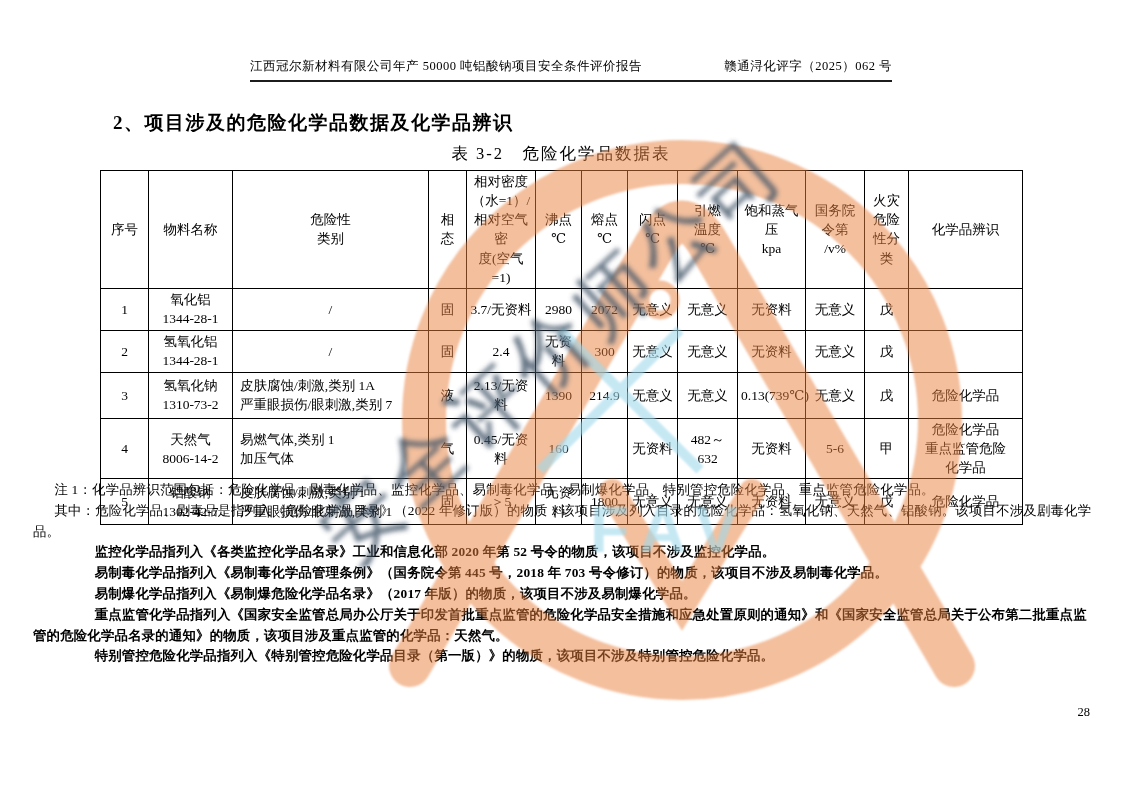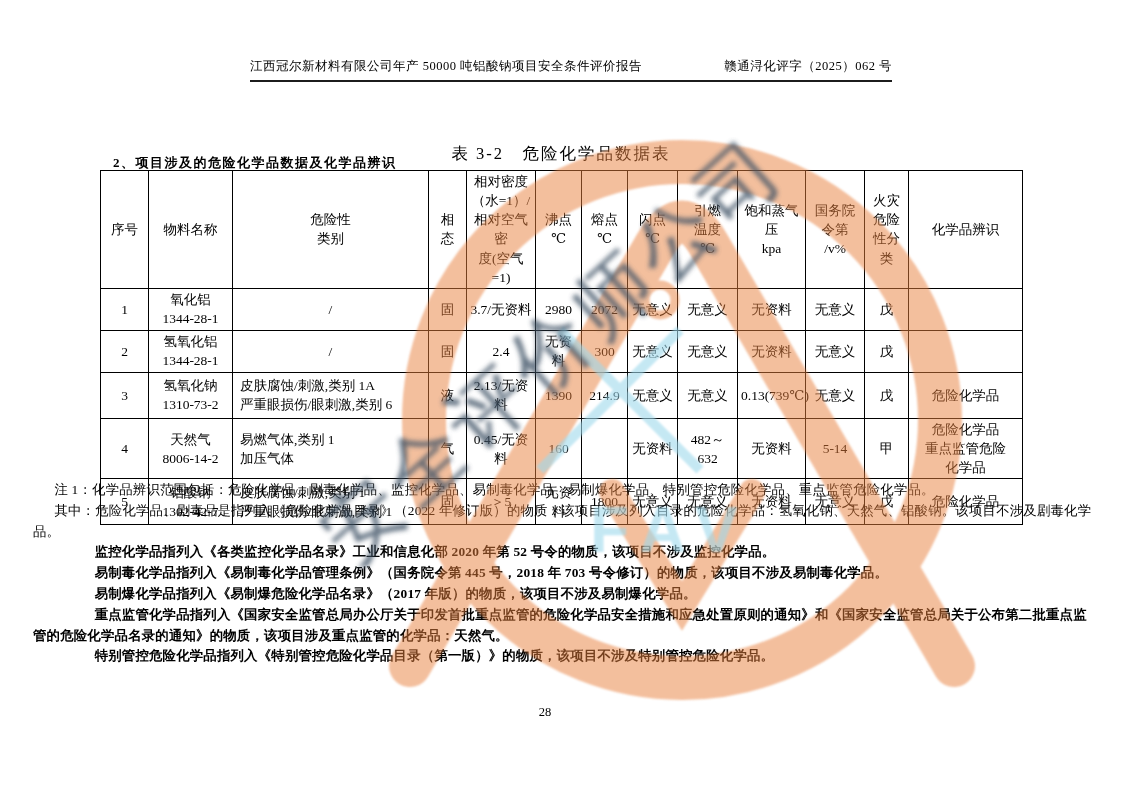--- a/index.html
+++ b/index.html
@@ -10,21 +10,21 @@
     margin:0 auto;
   }
   .doc-header {
     position:absolute; left:250px; top:58px; width:642px;
     display:flex; justify-content:space-between; align-items:flex-end;
     font-size:12.5px; border-bottom:2px solid #1c1c1c; padding-bottom:5px;
     letter-spacing:0.5px;
   }
   .section-heading {
     position:absolute; left:113px; top:110px;
-    font-size:13px; font-weight:bold; letter-spacing:1.5px;margin-top:44px;
+    font-size:19px; font-weight:bold; letter-spacing:1.5px;
   }
   .table-title {
     position:absolute; left:100px; top:143px; width:922px;
     text-align:center; font-size:16.5px; font-weight:normal; letter-spacing:2px;
   }
   table.data {
     position:absolute; left:100px; top:170px; width:922px;
     border-collapse:collapse; table-layout:fixed; font-size:13.5px;
   }
   .data th, .data td {
@@ -41,21 +41,21 @@
   .data td.cat { text-align:left; padding-left:7px; }
   .notes {
     position:absolute; left:33px; top:480px; width:1063px;
     font-size:13.4px; line-height:20.8px; letter-spacing:0.2px;
   }
   .notes p { margin:0; }
   .notes p.lead { text-indent:1.6em; }
   .notes p.ind { text-indent:4.6em;font-weight:bold; }
   .page-num {
     position:absolute; left:0; top:705px; width:1090px;
-    text-align:center; font-size:12.5px;
+    text-align:right; font-size:12.5px;
   }
   .watermark {
     position:absolute; left:0; top:0; width:1122px; height:793px;
     z-index:10; pointer-events:none;
   }
 </style>
 </head>
 <body>
 
 <div class="page">
@@ -148,21 +148,21 @@
         <td>无资料</td>
         <td>无意义</td>
         <td>戊</td>
         <td></td>
       </tr>
       <tr>
         <td>3</td>
         <td>氢氧化钠
 1310-73-2</td>
         <td class="cat">皮肤腐蚀/刺激,类别 1A
-严重眼损伤/眼刺激,类别 6</td>
+严重眼损伤/眼刺激,类别 7</td>
         <td>液</td>
         <td>2.13/无资料</td>
         <td>1390</td>
         <td>214.9</td>
         <td>无意义</td>
         <td>无意义</td>
         <td>0.13(739℃)</td>
         <td>无意义</td>
         <td>戊</td>
         <td>危险化学品</td>
@@ -173,21 +173,21 @@
 8006-14-2</td>
         <td class="cat">易燃气体,类别 1
 加压气体</td>
         <td>气</td>
         <td>0.45/无资料</td>
         <td>160</td>
         <td></td>
         <td>无资料</td>
         <td>482～632</td>
         <td>无资料</td>
-        <td>5-14</td>
+        <td>5-6</td>
         <td>甲</td>
         <td>危险化学品
 重点监管危险
 化学品</td>
       </tr>
       <tr>
         <td>5</td>
         <td>铝酸钠
 1302-42-7</td>
         <td class="cat">皮肤腐蚀/刺激,类别 1

